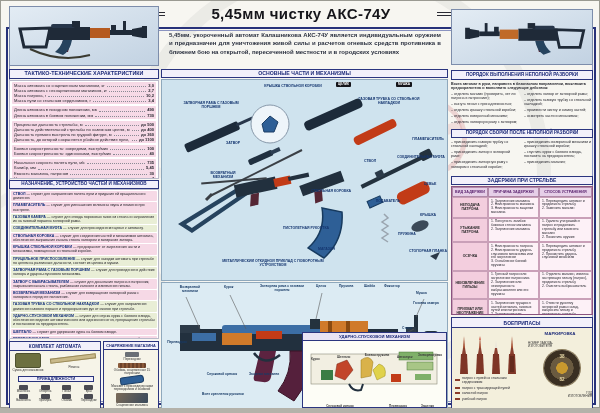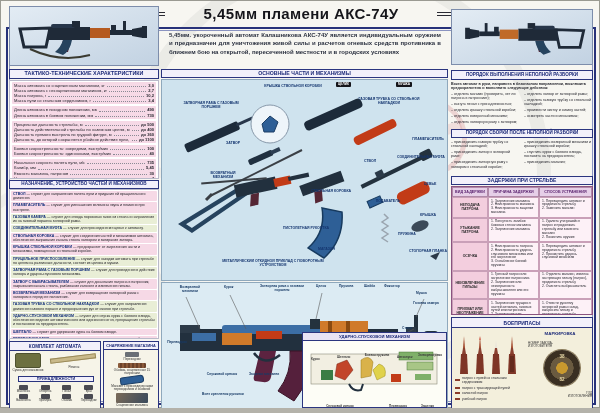--- a/index.html
+++ b/index.html
@@ -75,21 +75,21 @@
 <div class="poster">
 
   <div class="wm" style="left:120px;top:-40px;width:430px;height:430px;border:14px solid rgba(140,140,140,.10);border-radius:50%;transform:rotate(18deg)"></div>
   <div class="wm" style="left:-80px;top:160px;width:380px;height:380px;border:10px solid rgba(150,150,150,.08);border-radius:50%"></div>
   <div class="wm" style="left:388px;top:98px;width:78px;height:78px;border:5px solid rgba(190,60,70,.18);border-radius:50%"></div>
   <div class="wm" style="left:392px;top:130px;width:70px;height:10px;background:rgba(190,60,70,.12);transform:rotate(-18deg)"></div>
 
   <div class="frame"></div>
 
   <div class="abs dline" style="left:12px;top:11px;width:152px"></div>
-  <div class="abs title">5,45мм пламени АКС-74У</div>
+  <div class="abs title">5,45мм чистку АКС-74У</div>
   <div class="abs dline" style="left:436px;top:11px;width:152px"></div>
 
   <div class="abs photo" style="left:8px;top:5px;width:150px;height:60px">
     <svg width="150" height="60" viewBox="0 0 150 60">
       <g transform="translate(0,8)">
         <path d="M10 14 L40 13 L36 32 L14 32 Z" fill="none" stroke="#1f2a38" stroke-width="3"></path>
         <rect x="38" y="12" width="42" height="13" fill="#1f2a38"></rect>
         <rect x="41" y="9" width="24" height="4" rx="2" fill="#27364a"></rect>
         <rect x="62" y="6" width="8" height="6" fill="#1f2a38"></rect>
         <path d="M53 25 l8 0 l-3 12 l-8 0 z" fill="#552634"></path>

